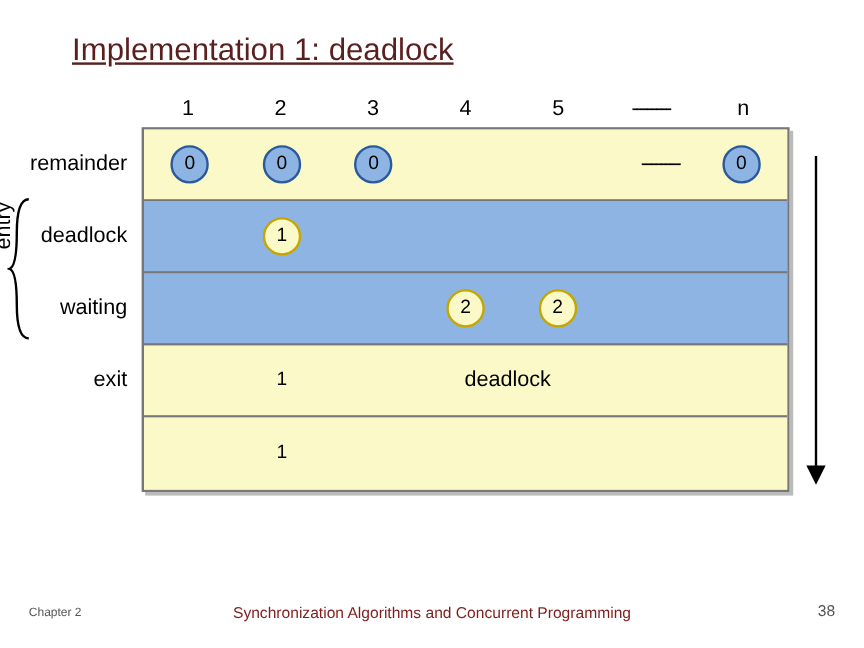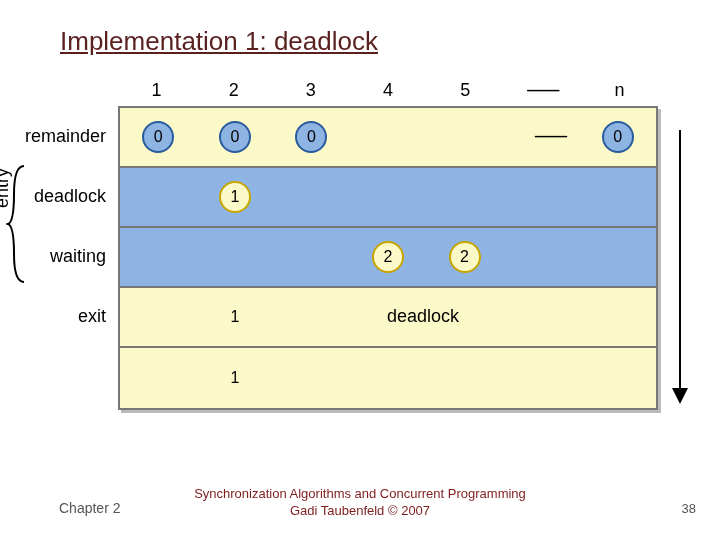--- a/index.html
+++ b/index.html
@@ -128,21 +128,21 @@
   }
   .time-label {
     position:absolute;
     left: 680px; top: 290px;
     font-size:18px;
     padding-left:47px;
   }
   .footer-left {
     position:absolute;
     left: 24px; bottom: 24px;
-    font-size: 14px; color:#555;margin-left:35px;
+    font-size: 10px; color:#555;
   }
   .footer-center {
     position:absolute;
     left: 0; right:0; bottom: 20px;
     text-align:center;
     font-size: 13px; color:#7f1d1d;
     line-height: 1.3;
   }
   .footer-right {
     position:absolute;
@@ -267,15 +267,14 @@
 
 <div class="time-arrow">
   <div class="line"></div>
   <div class="head"></div>
 </div>
 <div class="time-label">time</div>
 
 <div class="footer-left">Chapter 2</div>
 <div class="footer-center">
   <span>Synchronization Algorithms and Concurrent Programming</span><br>
-  <span>Gadi Taubenfeld © 2007</span>
 </div>
 <div class="footer-right">38</div>
 
 </body></html>

